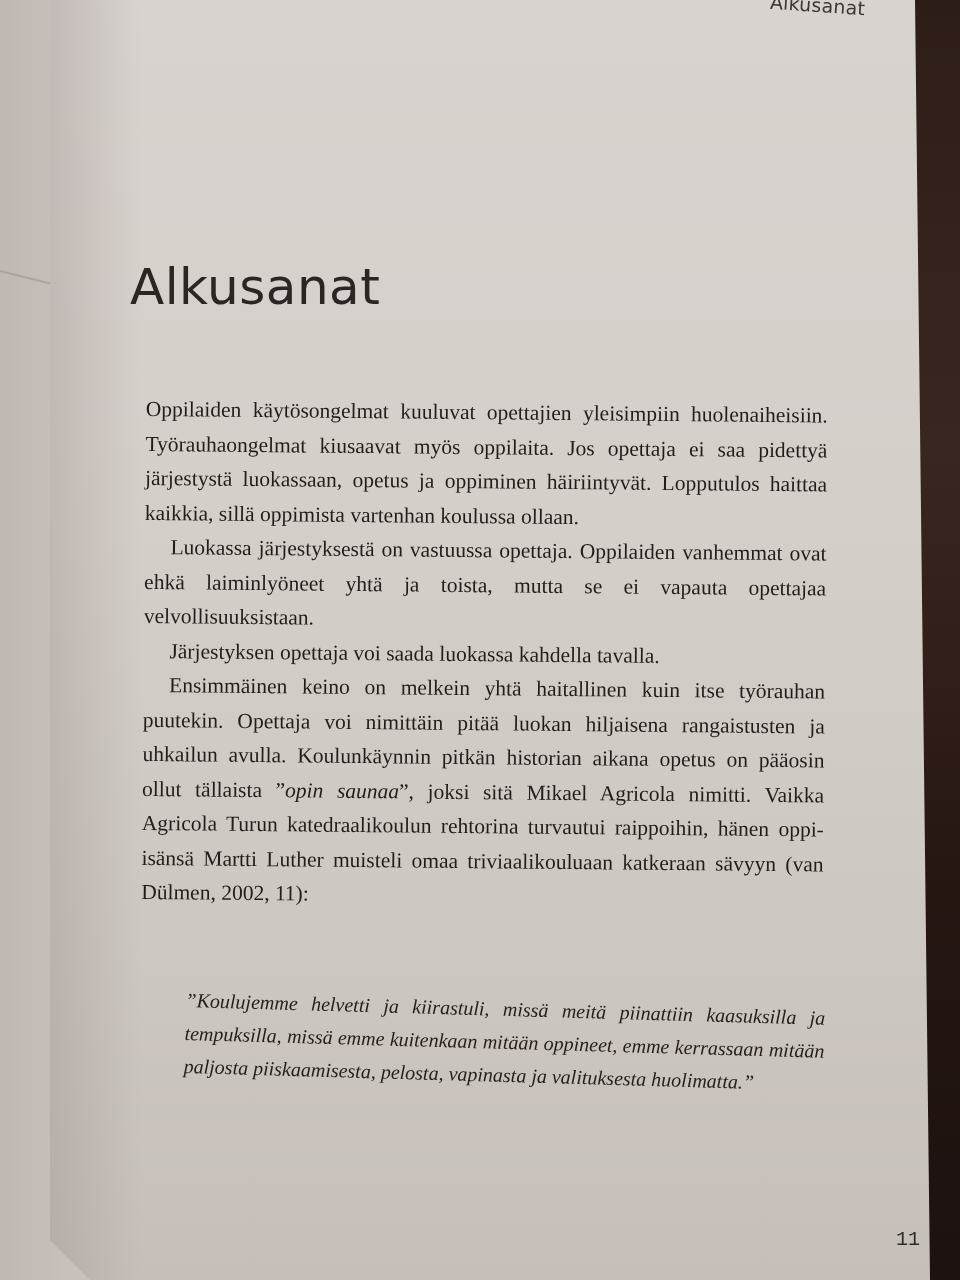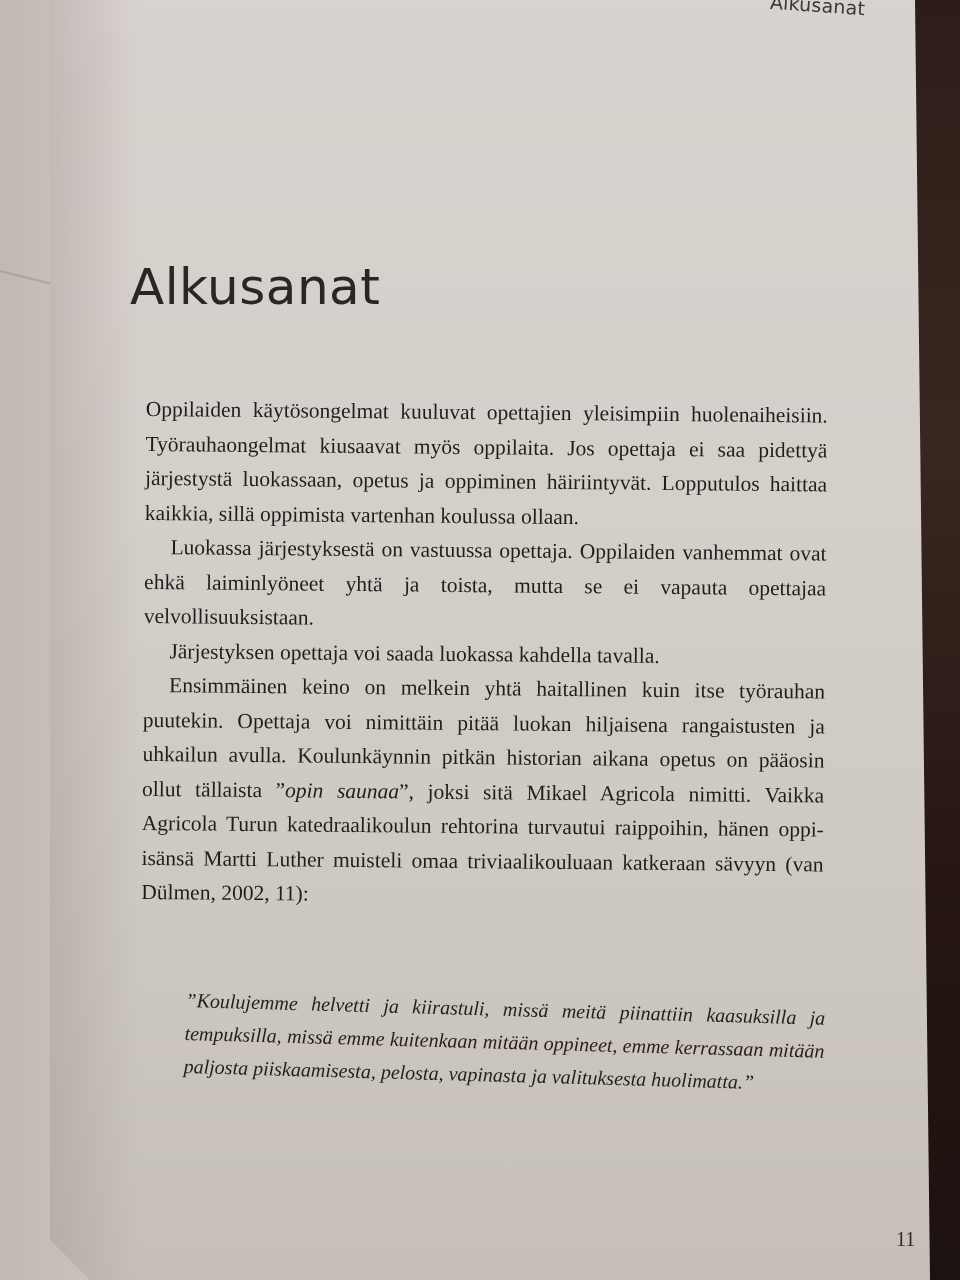--- a/index.html
+++ b/index.html
@@ -110,21 +110,21 @@
       color: #241f1c;
       text-align: justify;
       transform: rotate(1.6deg);
       transform-origin: left top;
       margin: 0;
     }
     .page-number {
       position: absolute;
       left: 846px;
       top: 1228px;
-      font-family: Liberation Serif, serif;
+      font-family: Liberation Mono, monospace;
       font-size: 20px;
       color: #2e2a27;
     }
   </style>
 </head>
 <body>
 
 <div class="scene">
   <div class="prev-page">
     <div class="crease"></div>

